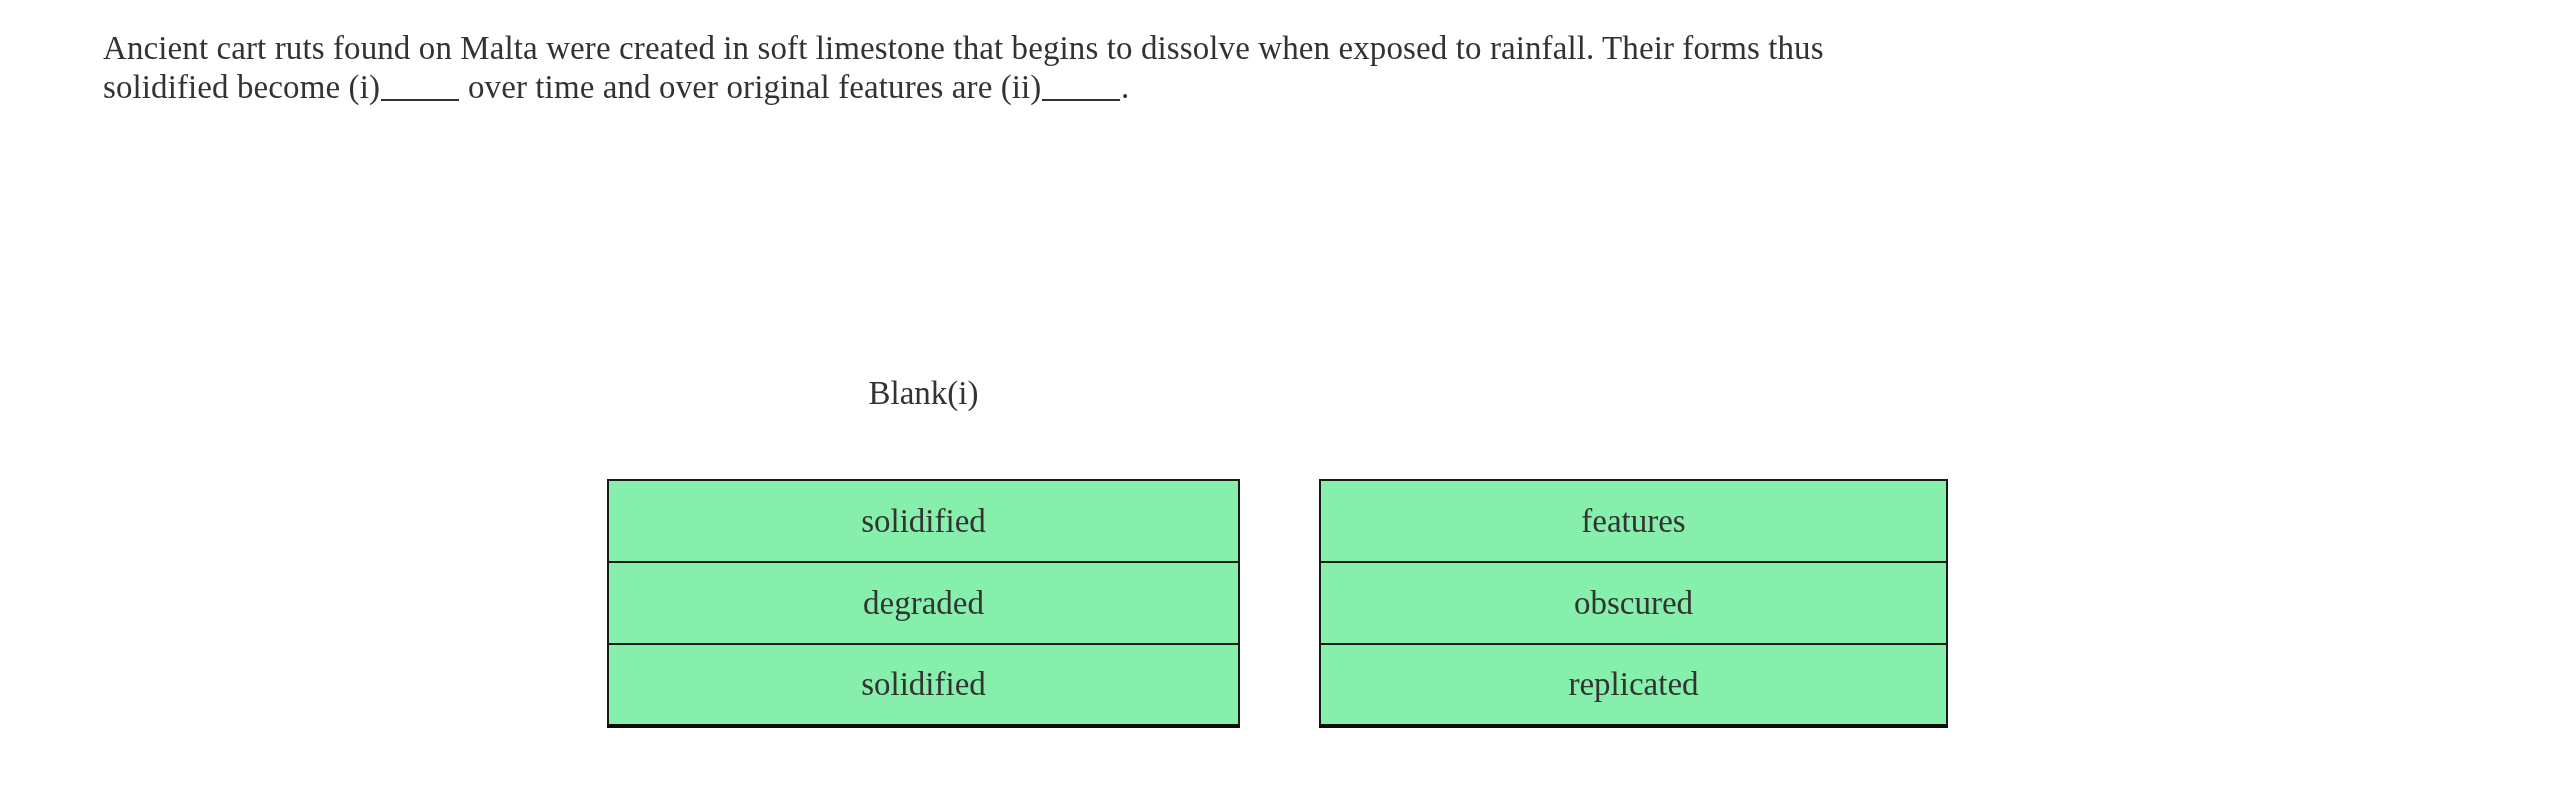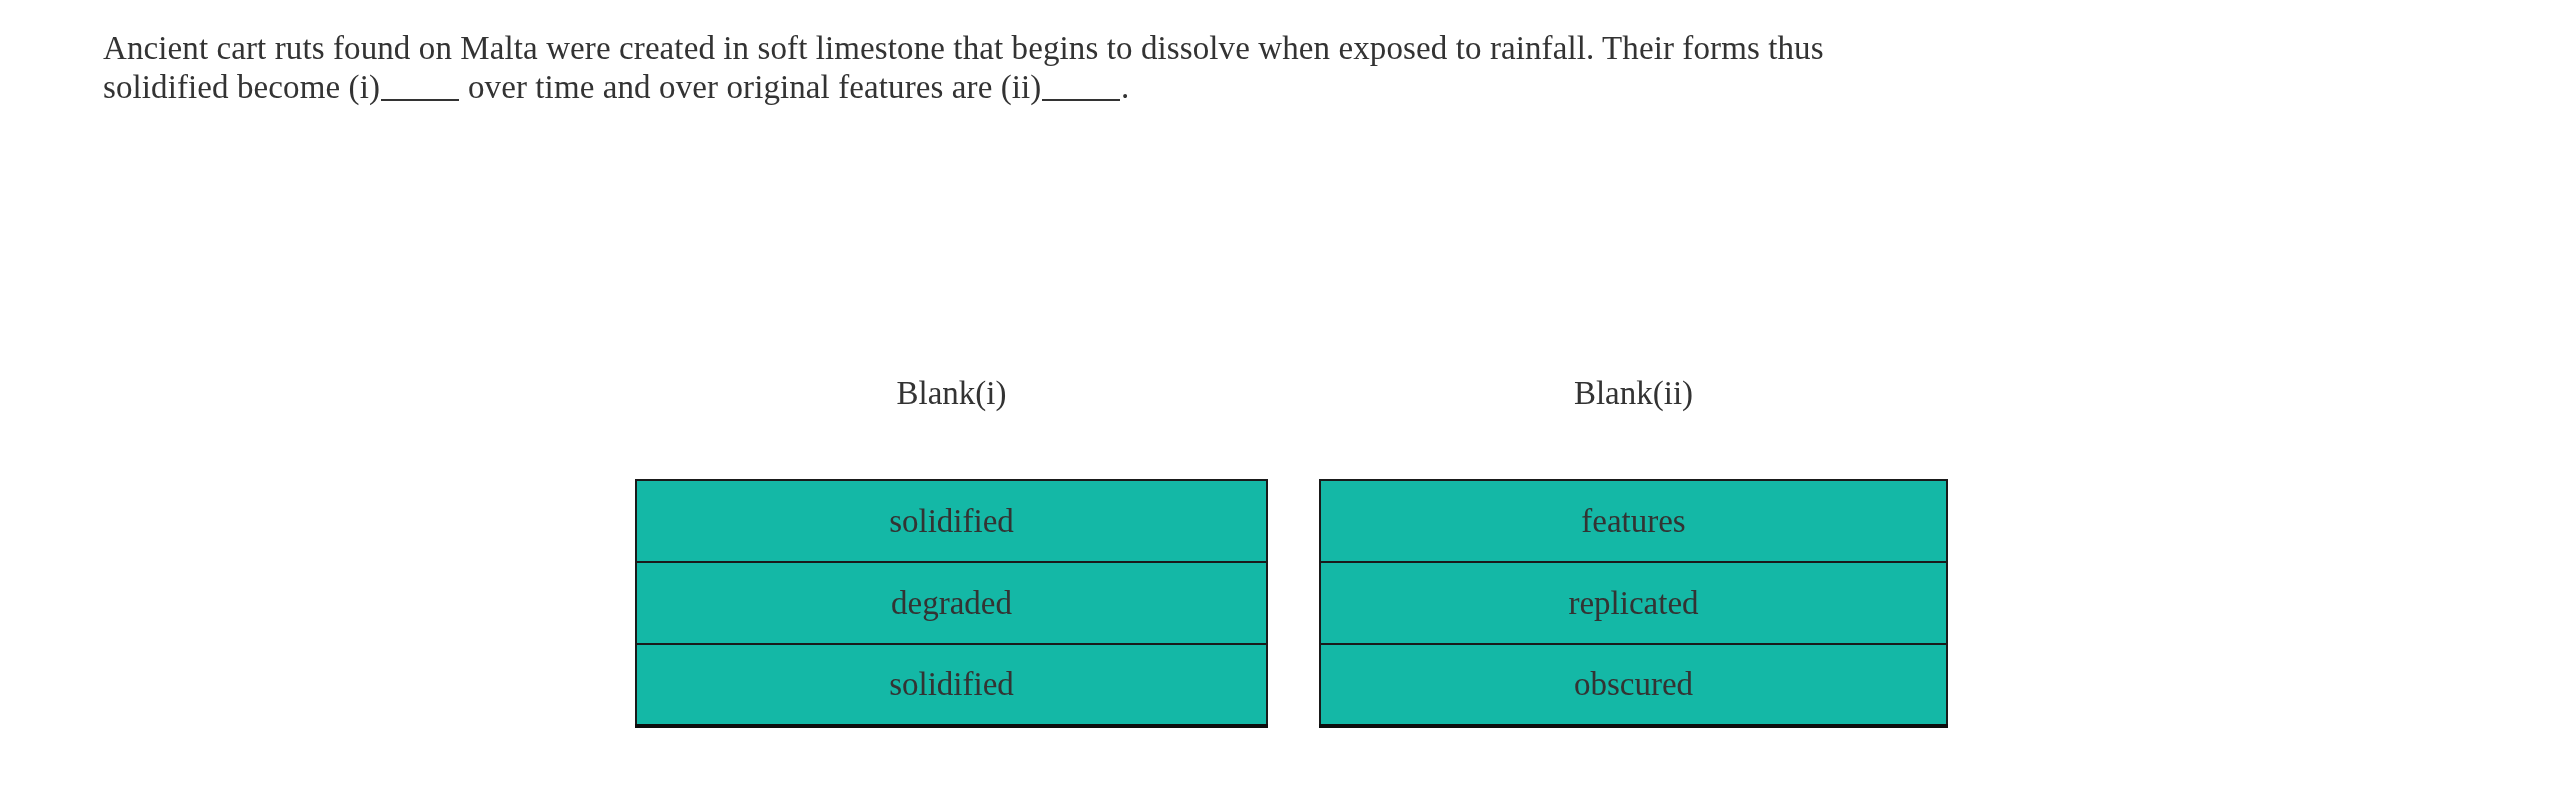--- a/index.html
+++ b/index.html
@@ -52,21 +52,21 @@
     left: 0;
     top: 0;
     width: 2576px;
     height: 793px;
   }
 
   .col {
     position: absolute;
     top: 479px;
   }
-  .col-1 { left: 607px; width: 633px; margin-left: 28px; }
+  .col-1 { left: 607px; width: 633px; }
   .col-2 { left: 1319px; width: 629px; }
 
   .col-header {
     position: absolute;
     top: -102px;
     left: 0;
     width: 100%;
     text-align: center;
     font-size: 33px;
     line-height: 1;
@@ -84,21 +84,21 @@
   }
   .opt-table tr { height: 82px; }
   .opt-table td {
     border-top: 2.4px solid #1a1a1a;
     text-align: center;
     vertical-align: middle;
     font-size: 33px;
     line-height: 1;
     color: #333333;
     padding: 0;
-    background: #14b8a6;
+    background: #86efac;
   }
   .opt-table tr:first-child td { border-top: 0; }
 </style>
 </head>
 <body>
 
 <div class="page">
 
   <div class="prompt">
     <span class="line">Ancient cart ruts found on Malta were created in soft limestone that begins to dissolve when exposed to rainfall. Their forms thus</span>
@@ -120,31 +120,30 @@
             <td>degraded</td>
           </tr>
           <tr>
             <td>solidified</td>
           </tr>
         </tbody>
       </table>
     </div>
 
     <div class="col col-2">
-      <div class="col-header">Blank(ii)</div>
       <table class="opt-table">
         <tbody>
           <tr>
             <td>features</td>
           </tr>
           <tr>
-            <td>replicated</td>
+            <td>obscured</td>
           </tr>
           <tr>
-            <td>obscured</td>
+            <td>replicated</td>
           </tr>
         </tbody>
       </table>
     </div>
 
   </div>
 </div>
 
 
 </body></html>

